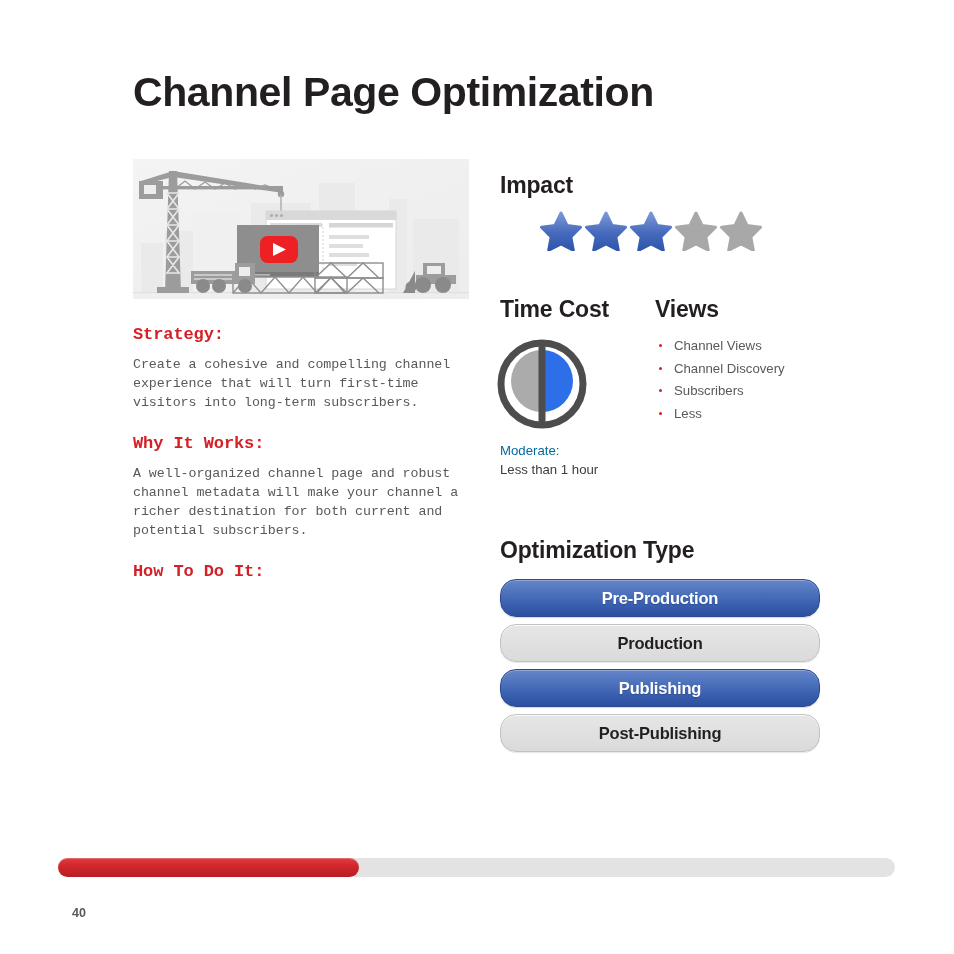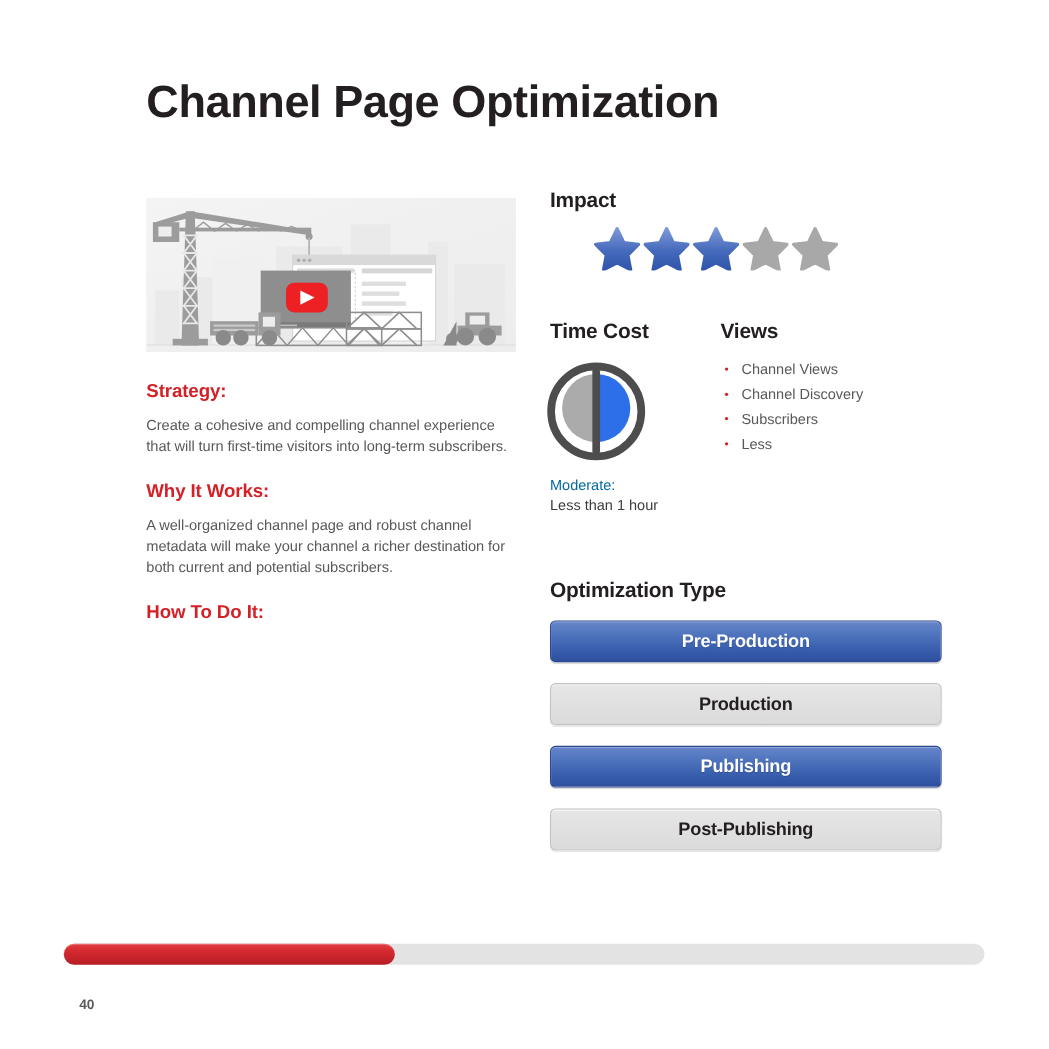--- a/index.html
+++ b/index.html
@@ -12,21 +12,21 @@
   .page { position: relative; width: 954px; height: 954px; overflow: hidden; }
 
   
   .page-title {
     position: absolute; left: 133px; top: 70px;
     font-size: 41px; font-weight: bold; color: #231f20;
     letter-spacing: -0.4px; line-height: 1.1;
   }
 
   
-  .left-col { position: absolute; left: 133px; top: 180px; width: 336px; }
+  .left-col { position: absolute; left: 133px; top: 159px; width: 336px; font-family: Liberation Mono, monospace; }
 
   .illustration {
     position: relative; width: 336px; height: 140px;
     background: linear-gradient(160deg,#f4f4f4 0%,#f0f0f0 45%,#ededed 100%);
     overflow: hidden;
   }
   .illustration svg { display: block; width: 336px; height: 140px; }
 
   .sec-head {
     color: #d42027; font-size: 17px; font-weight: bold;
@@ -35,21 +35,21 @@
   .sec-head.first { margin-top: 26px; }
   .sec-body {
     color: #58595b; font-size: 13.3px; line-height: 1.43;
     letter-spacing: -0.05px;
   }
 
   
   .right-col { position: absolute; left: 500px; top: 172px; width: 340px; }
 
   .rhead {
-    font-size: 19px; font-weight: bold; color: #231f20;
+    font-size: 23px; font-weight: bold; color: #231f20;
     letter-spacing: -0.2px;
   }
   .impact-sub {
     margin-top: 13px; font-size: 13.2px; color: #3d3d3d;
   }
   .impact-sub b { font-weight: bold; color: #231f20; }
 
   .stars { margin-top: 12px; margin-left: 40px; display: flex; gap: 3px; }
   .stars svg { display: block; }
 
@@ -71,22 +71,22 @@
   }
   .ef-list li::before {
     content: ""; position: absolute; left: 4px; top: 7px;
     width: 3px; height: 3px; border-radius: 50%; background: #d42027;
   }
 
   
   .opt-wrap { margin-top: 58px; }
   .opt-buttons { margin-top: 15px; }
   .opt-btn {
-    position: relative; height: 38px; width: 356px; margin-bottom: 19px;
-    border-radius: 5px; display: flex; align-items: center; justify-content: center;
+    position: relative; height: 38px; width: 320px; margin-bottom: 7px;
+    border-radius: 16px; display: flex; align-items: center; justify-content: center;
     font-size: 16.5px; font-weight: bold; letter-spacing: -0.2px;
   }
   .opt-btn.active {
     color: #ffffff;
     background: linear-gradient(to bottom,#6785c9 0%,#5277bf 28%,#3a5faf 68%,#2d4f9e 100%);
     border: 1px solid #2b4a93;
     box-shadow: inset 0 1px 0 rgba(255,255,255,0.28), 0 1px 1px rgba(0,0,0,0.16);
     text-shadow: 0 1px 1px rgba(0,0,0,0.18);
   }
   .opt-btn.inactive {

